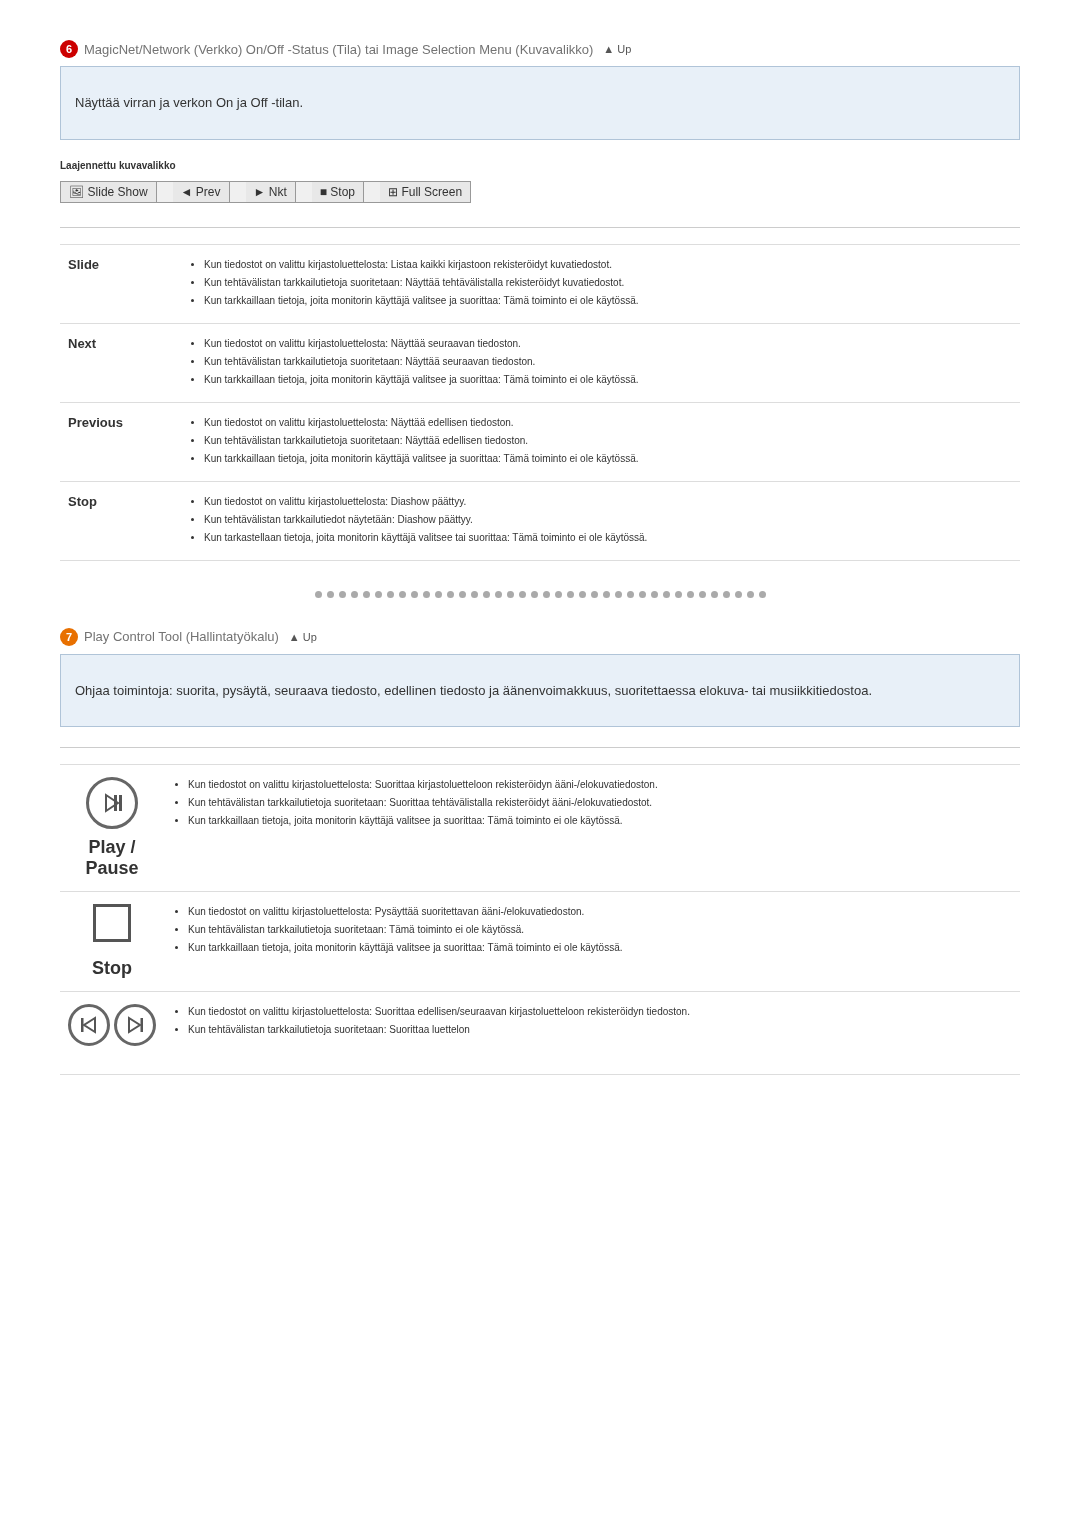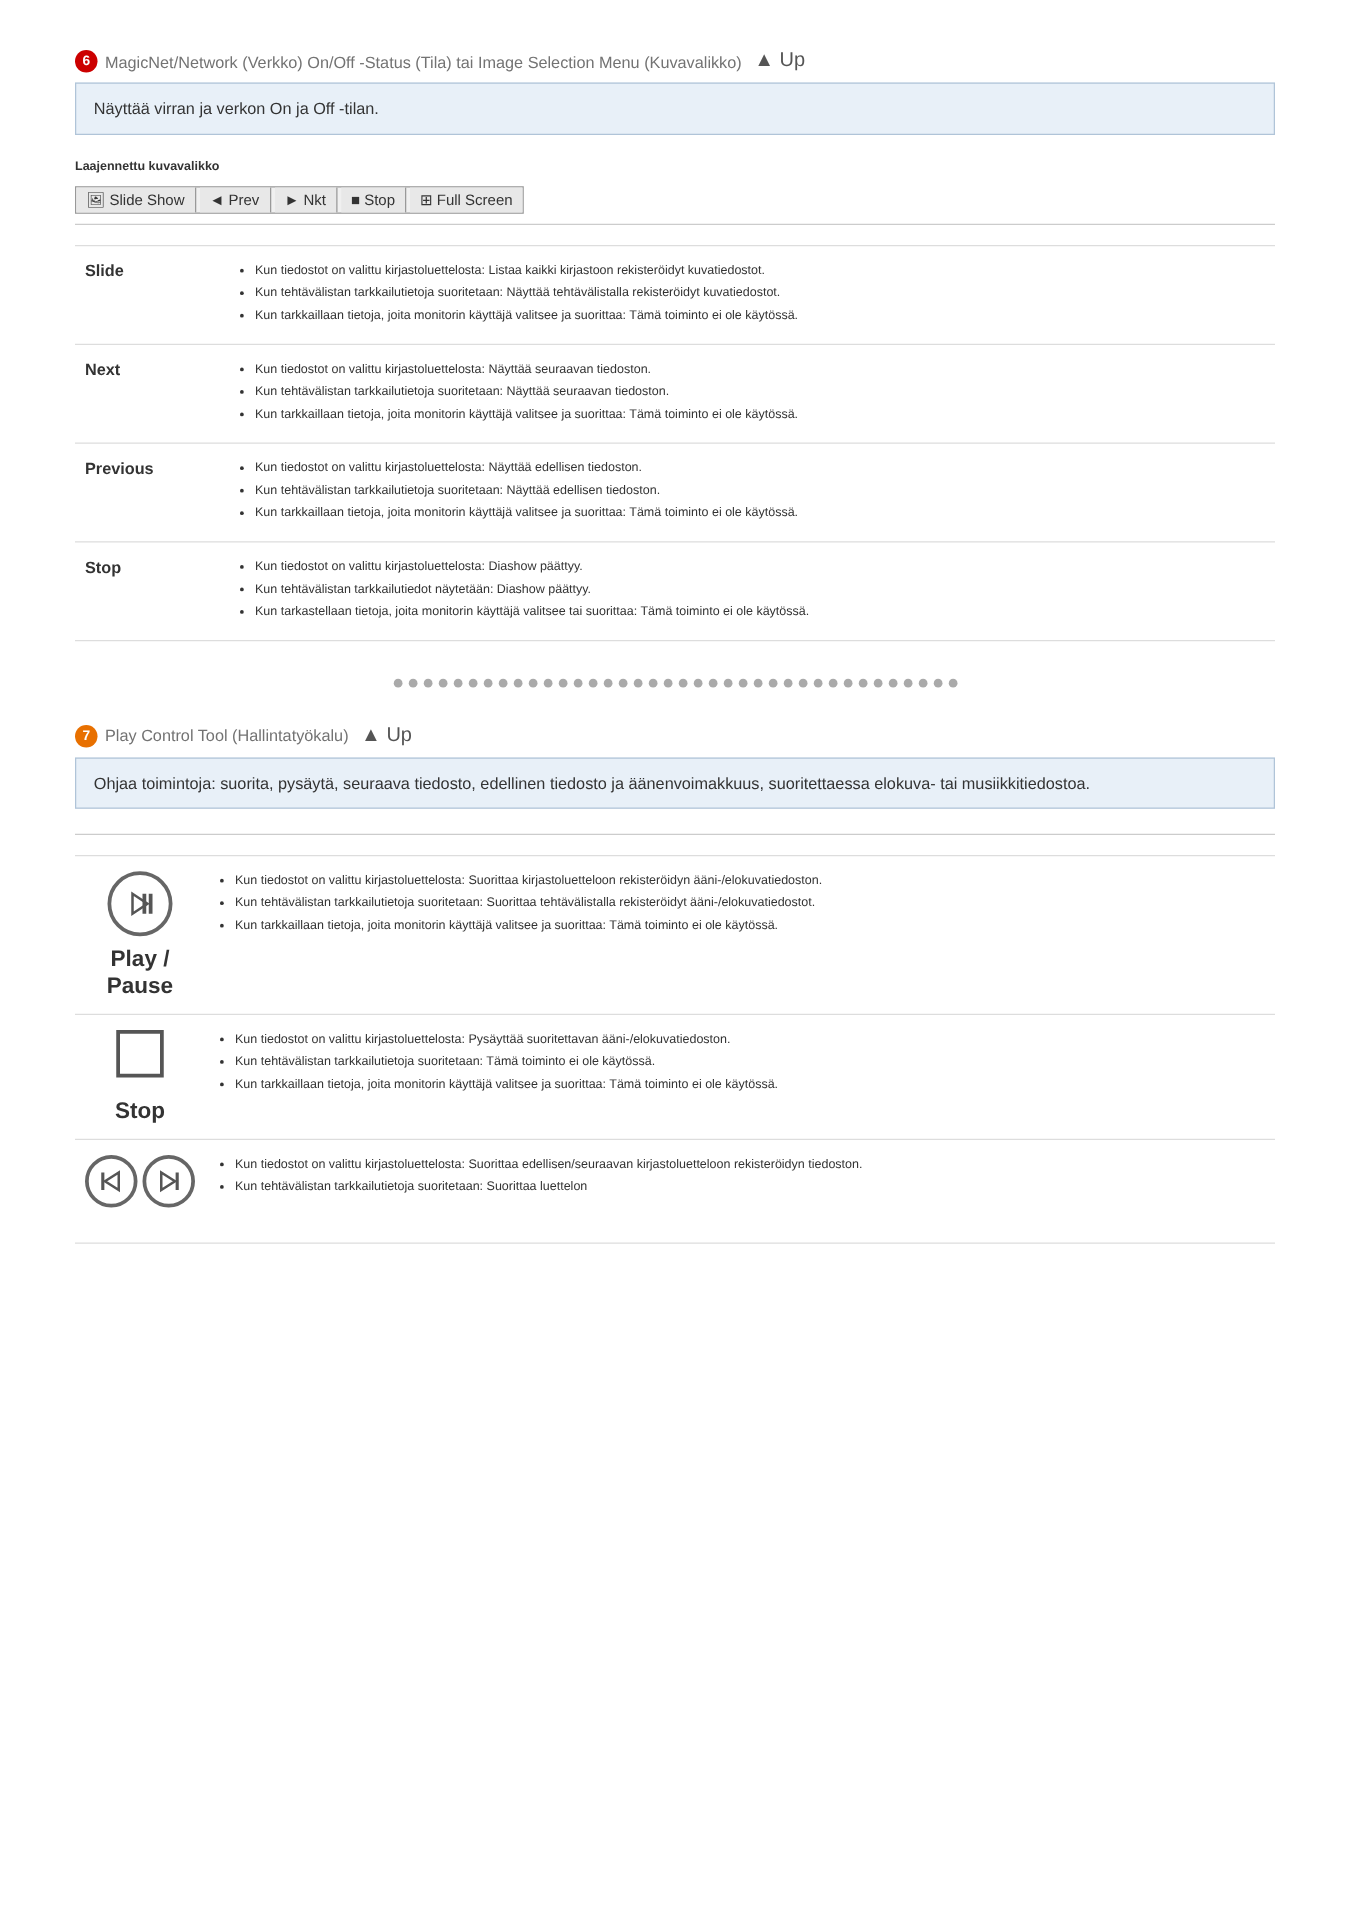--- a/index.html
+++ b/index.html
@@ -31,43 +31,44 @@
       flex-shrink: 0;
     }
     .icon-red { background: #cc0000; }
     .icon-orange { background: #e87000; }
     .section-title-text {
       font-size: 13px;
       color: #737373;
     }
     .up-link {
       color: #555;
-      font-size: 16px;
+      font-size: 11px;
       margin-left: 4px;
       text-decoration: none;
     }
     .info-box {
       border: 1px solid #b0c4d8;
       background: #e8f0f8;
-      padding: 10px 14px;
+      padding: 26px 14px;
       margin-bottom: 20px;
       font-size: 13px;
       line-height: 1.5;
     }
     .subsection-title {
       font-weight: bold;
       font-size: 10px;
       margin: 16px 0 10px 0;
     }
     .toolbar-bar {
       display: flex;
       align-items: center;
-      gap: 3px;
+      gap: 16px;
       border: 1px solid #999;
       display: inline-flex;
+      margin-bottom: 16px;
       background: #f0f0f0;
     }
     .toolbar-btn {
       border: none;
       border-right: 1px solid #999;
       background: #e8e8e8;
       padding: 3px 8px;
       font-size: 12px;
       cursor: pointer;
       display: flex;

